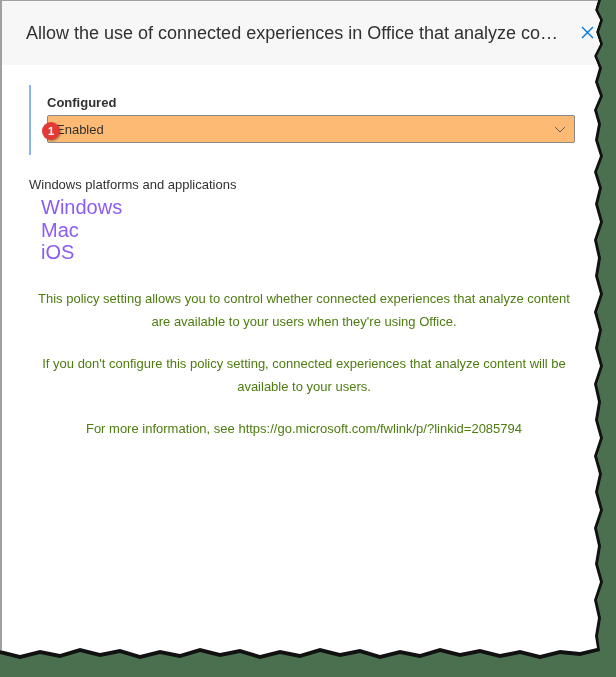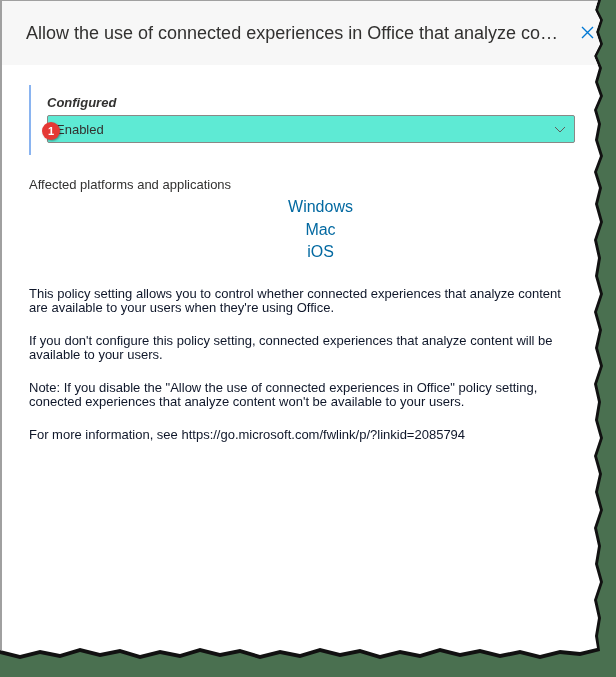--- a/index.html
+++ b/index.html
@@ -100,35 +100,34 @@
       border-left: 2px solid #8ab4f0;
       padding: 8px 0 12px 16px;
       width: 530px;
     }
     .config-label {
       font-size: 13px;
       font-weight: 600;
       color: #323130;
       margin-bottom: 5px;
       margin-top: 2px;
-      font-style: italic;
     }
     .dropdown {
       position: relative;
       width: 528px;
       height: 28px;
       border: 1px solid #8a8886;
       border-radius: 2px;
       box-sizing: border-box;
       display: flex;
       align-items: center;
       padding-left: 8px;
       font-size: 13px;
       color: #323130;
-      background: #5eead4;
+      background: #fdba74;
       cursor: pointer;
     }
     .dropdown-chevron {
       position: absolute;
       right: 8px;
       top: 7px;
     }
     .badge {
       position: absolute;
       left: 11px;
@@ -149,31 +148,31 @@
       font-size: 13px;
       margin-top: 22px;
       color: #323130;
     }
     .platform-list {
       list-style: none;
       margin: 4px 0 0 0;
       padding: 0 0 0 12px;
     }
     .platform-list li {
-      font-size: 16px;
+      font-size: 20px;
       line-height: 22.5px;
-      color: #0369a1;
-      text-align: center;
+      color: #8b5cf6;
     }
     .desc p {
       font-size: 13px;
-      line-height: 14px;
+      line-height: 23px;
       margin: 0 0 19px 0;
       width: 550px;
-      color: #0f172a;
+      color: #4d7c0f;
+      text-align: center;
     }
     .desc {
       margin-top: 23px;
     }
   </style>
 </head>
 <body>
 
 <div class="edge"></div>
 <div class="panel">
@@ -191,27 +190,26 @@
       <div class="config-label">Configured</div>
       <div class="dropdown">
         <span>Enabled</span>
         <svg class="dropdown-chevron" width="12" height="12" viewBox="0 0 12 12">
           <path d="M1 4 L6 9 L11 4" stroke="#605e5c" stroke-width="1" fill="none"></path>
         </svg>
       </div>
       <div class="badge">1</div>
     </div>
 
-    <div class="platforms-heading">Affected platforms and applications</div>
+    <div class="platforms-heading">Windows platforms and applications</div>
     <ul class="platform-list">
       <li>Windows</li>
       <li>Mac</li>
       <li>iOS</li>
     </ul>
 
     <div class="desc">
       <p>This policy setting allows you to control whether connected experiences that analyze content are available to your users when they're using Office.</p>
       <p>If you don't configure this policy setting, connected experiences that analyze content will be available to your users.</p>
-      <p>Note: If you disable the "Allow the use of connected experiences in Office" policy setting, conected experiences that analyze content won't be available to your users.</p>
       <p>For more information, see https://go.microsoft.com/fwlink/p/?linkid=2085794</p>
     </div>
   </div>
 </div>
 
 </body></html>

